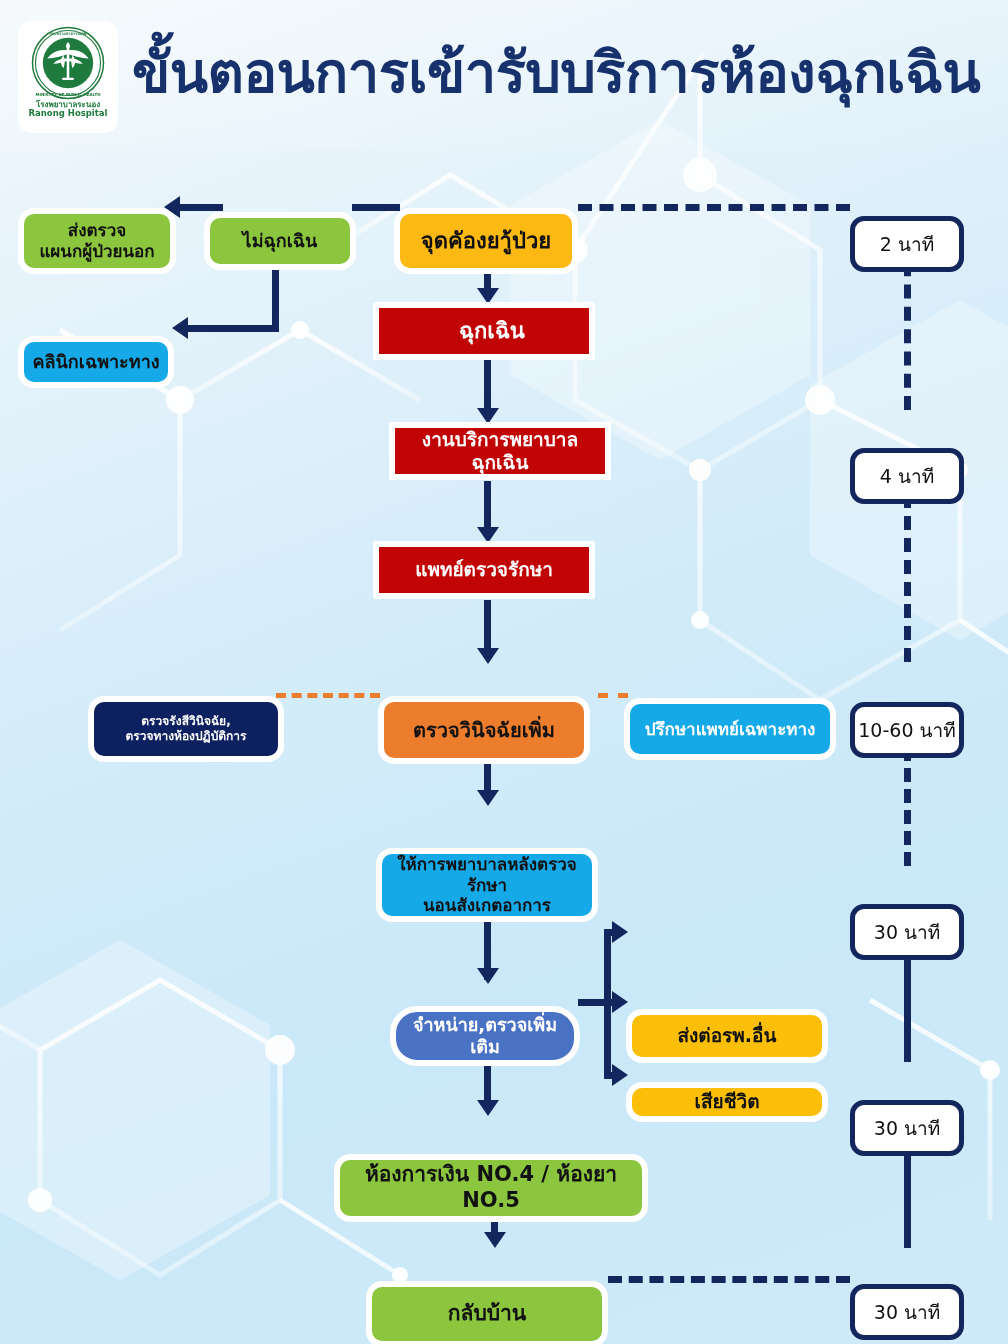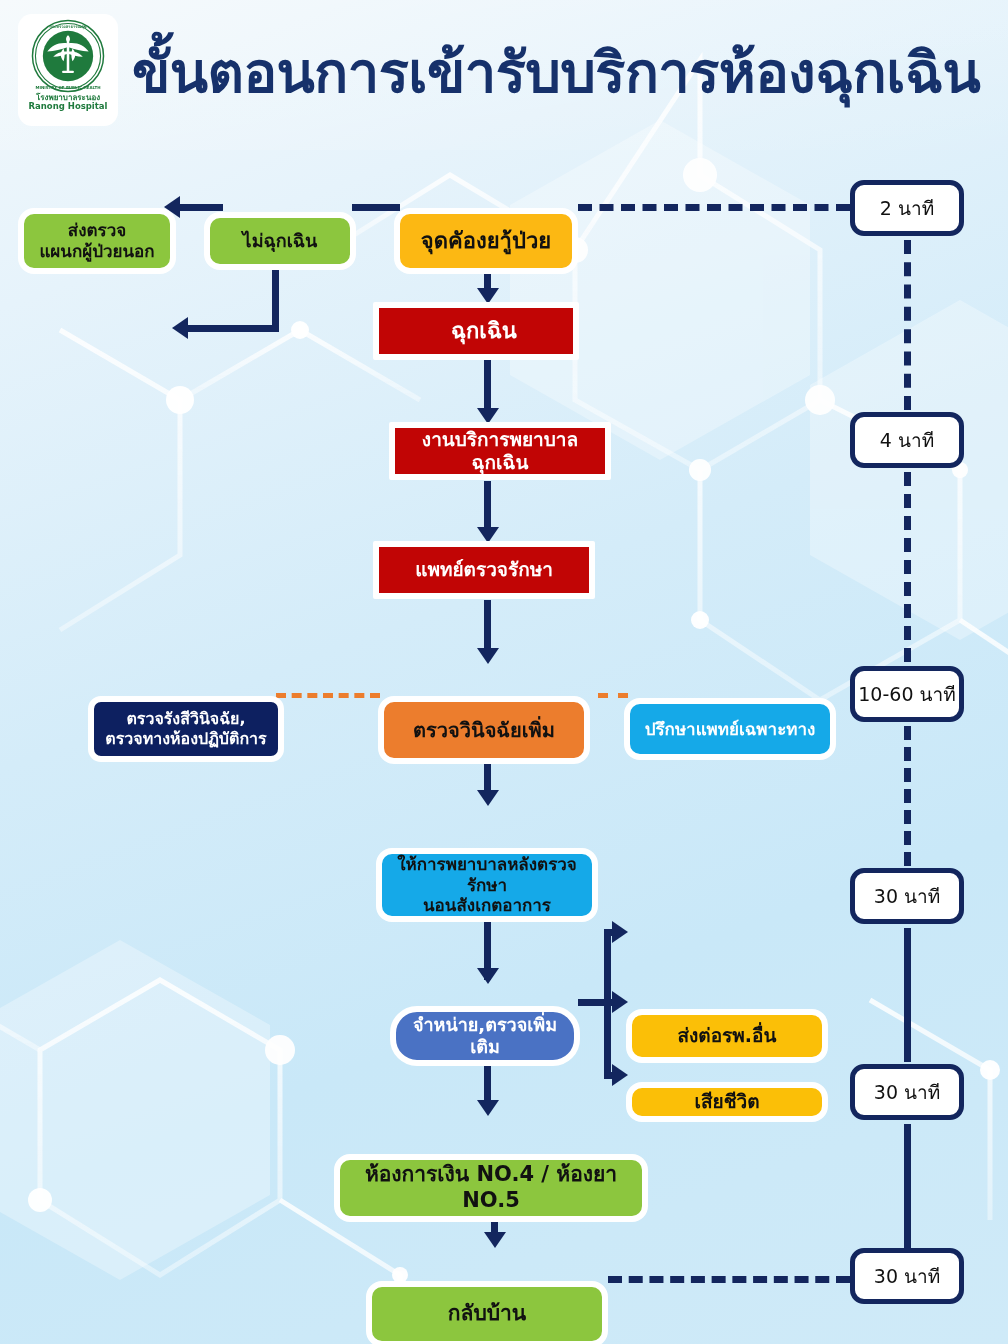--- a/index.html
+++ b/index.html
@@ -14,21 +14,21 @@
     background:
       linear-gradient(160deg,#f2f8fb 0%,#e6f3fb 18%,#d4ecf9 45%,#c9e8f8 70%,#cfeaf8 100%);
     overflow:hidden;
   }
   
   #bgart{position:absolute;inset:0;width:1008px;height:1344px;pointer-events:none;}
 
   
   #header{position:absolute;left:0;top:0;width:1008px;height:140px;}
   #logo{
-    position:absolute;left:18px;top:14px;width:100px;height:112px;
+    position:absolute;left:18px;top:21px;width:100px;height:112px;
     background:#ffffff;border-radius:14px;
     display:flex;flex-direction:column;align-items:center;justify-content:flex-start;
     padding-top:5px;box-sizing:border-box;
   }
   #logo .seal{width:74px;height:74px;position:relative;}
   #logo .l1{font-size:8px;color:#1f7a3d;font-weight:bold;line-height:1.05;margin-top:1px;}
   #logo .l2{font-size:8.5px;color:#1f7a3d;font-weight:bold;line-height:1.05;}
   #title{
     position:absolute;left:132px;top:34px;width:800px;height:78px;
     color:#16316b;font-size:56px;font-weight:bold;letter-spacing:-0.5px;
@@ -55,21 +55,21 @@
   .c-cyan-w{background:#15a9e8;color:#ffffff;}
   .c-navy{background:#0d2060;color:#ffffff;}
   .c-orange2{background:#ec7d2d;color:#111111;}
   .c-slate{background:#4a72c4;color:#ffffff;}
 
   
   .pill{
     position:absolute;box-sizing:border-box;
     background:#ffffff;border:5px solid #13265e;border-radius:14px;
     display:flex;align-items:center;justify-content:center;
-    color:#111111;font-size:19px;z-index:6;
+    color:#111111;font-size:19px;z-index:6;margin-top:36px;
   }
 
   
   .ln{position:absolute;background:#13265e;z-index:2;}
   .lnv{width:7px;}
   .lnh{height:7px;}
   .arrow{position:absolute;width:0;height:0;z-index:3;}
   .ar-down{border-left:11px solid transparent;border-right:11px solid transparent;border-top:16px solid #13265e;}
   .ar-left{border-top:11px solid transparent;border-bottom:11px solid transparent;border-right:16px solid #13265e;}
   .ar-right{border-top:11px solid transparent;border-bottom:11px solid transparent;border-left:16px solid #13265e;}
@@ -222,34 +222,37 @@
   </div>
 
   <div class="node rounded c-green" style="left:204px;top:176px;width:152px;height:58px;font-size:18px;">
     <span class="txt">ไม่ฉุกเฉิน</span>
   </div>
 
   <div class="node rounded c-orange" style="left:394px;top:172px;width:184px;height:66px;font-size:22px;">
     <span class="txt">จุดคัองยาู้ป่วย</span>
   </div>
 
-
-  <div class="node sq c-red" style="left:373px;top:302px;width:206px;height:58px;font-size:22px;padding-left:16px;">
+  <div class="node rounded c-cyan" style="left:18px;top:300px;width:156px;height:52px;font-size:18px;">
+    <span class="txt">คลินิกเฉพาะทาง</span>
+  </div>
+
+  <div class="node sq c-red" style="left:373px;top:302px;width:222px;height:58px;font-size:22px;padding-left:16px;">
     <span class="txt">ฉุกเฉิน</span>
   </div>
 
   <div class="node sq c-red" style="left:373px;top:422px;width:222px;height:58px;font-size:19px;margin-left:16px;">
     <span class="txt">งานบริการพยาบาลฉุกเฉิน</span>
   </div>
 
   <div class="node sq c-red" style="left:373px;top:541px;width:222px;height:58px;font-size:19px;">
     <span class="txt">แพทย์ตรวจรักษา</span>
   </div>
 
-  <div class="node rounded c-navy" style="left:88px;top:660px;width:196px;height:66px;font-size:16px;border-radius:13px;">
+  <div class="node rounded c-navy" style="left:88px;top:660px;width:196px;height:66px;font-size:12px;">
     <span class="txt">
       <span>ตรวจรังสีวินิจฉัย,</span><br>
       <span>ตรวจทางห้องปฏิบัติการ</span>
     </span>
   </div>
 
   <div class="node rounded c-cyan-w" style="left:624px;top:662px;width:212px;height:62px;font-size:17px;">
     <span class="txt">ปรึกษาแพทย์เฉพาะทาง</span>
   </div>
 

